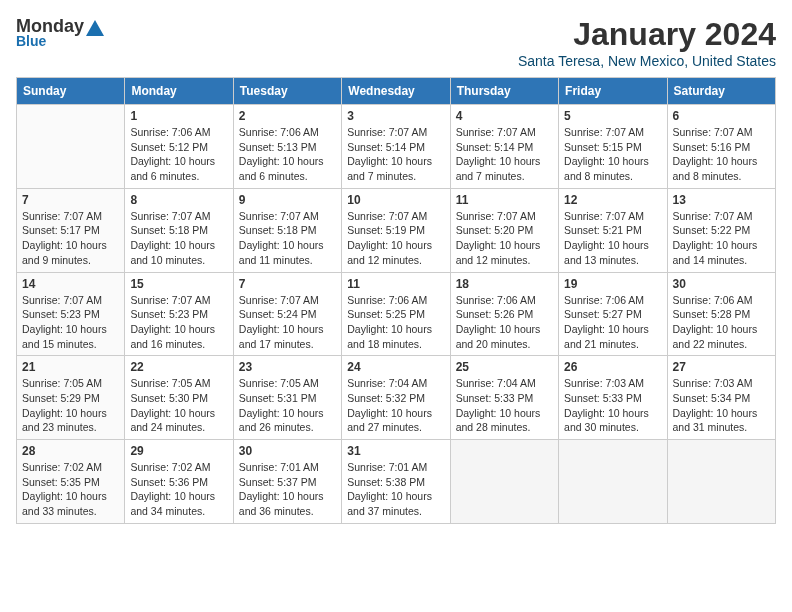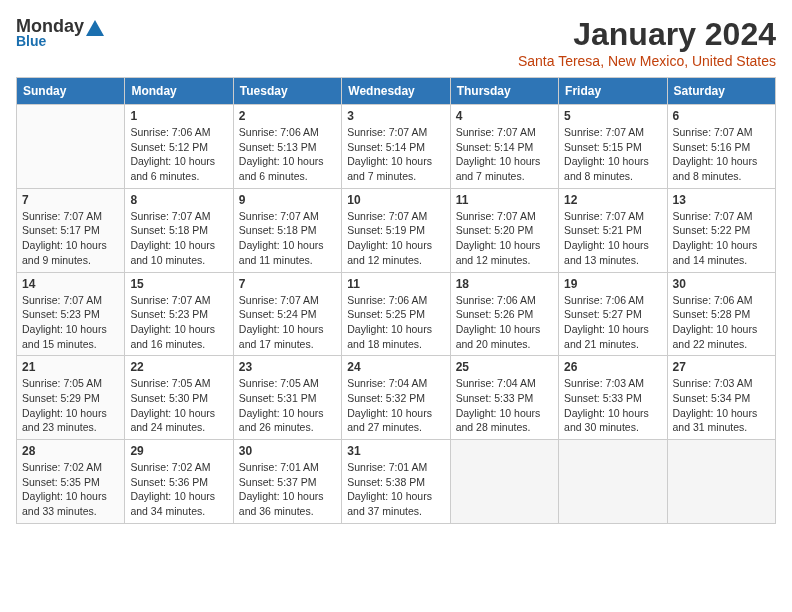--- a/index.html
+++ b/index.html
@@ -28,21 +28,21 @@
     .title-area {
       text-align: right;
     }
     .title-month {
       font-size: 32px;
       font-weight: bold;
       color: #333;
     }
     .title-location {
       font-size: 14px;
-      color: #c2410c;
+      color: #0c4a6e;
     }
     .calendar-table {
       width: 100%;
       border-collapse: collapse;
       font-size: 11px;
     }
     .calendar-table th {
       background-color: #2e75b6;
       color: #fff;
       text-align: left;

